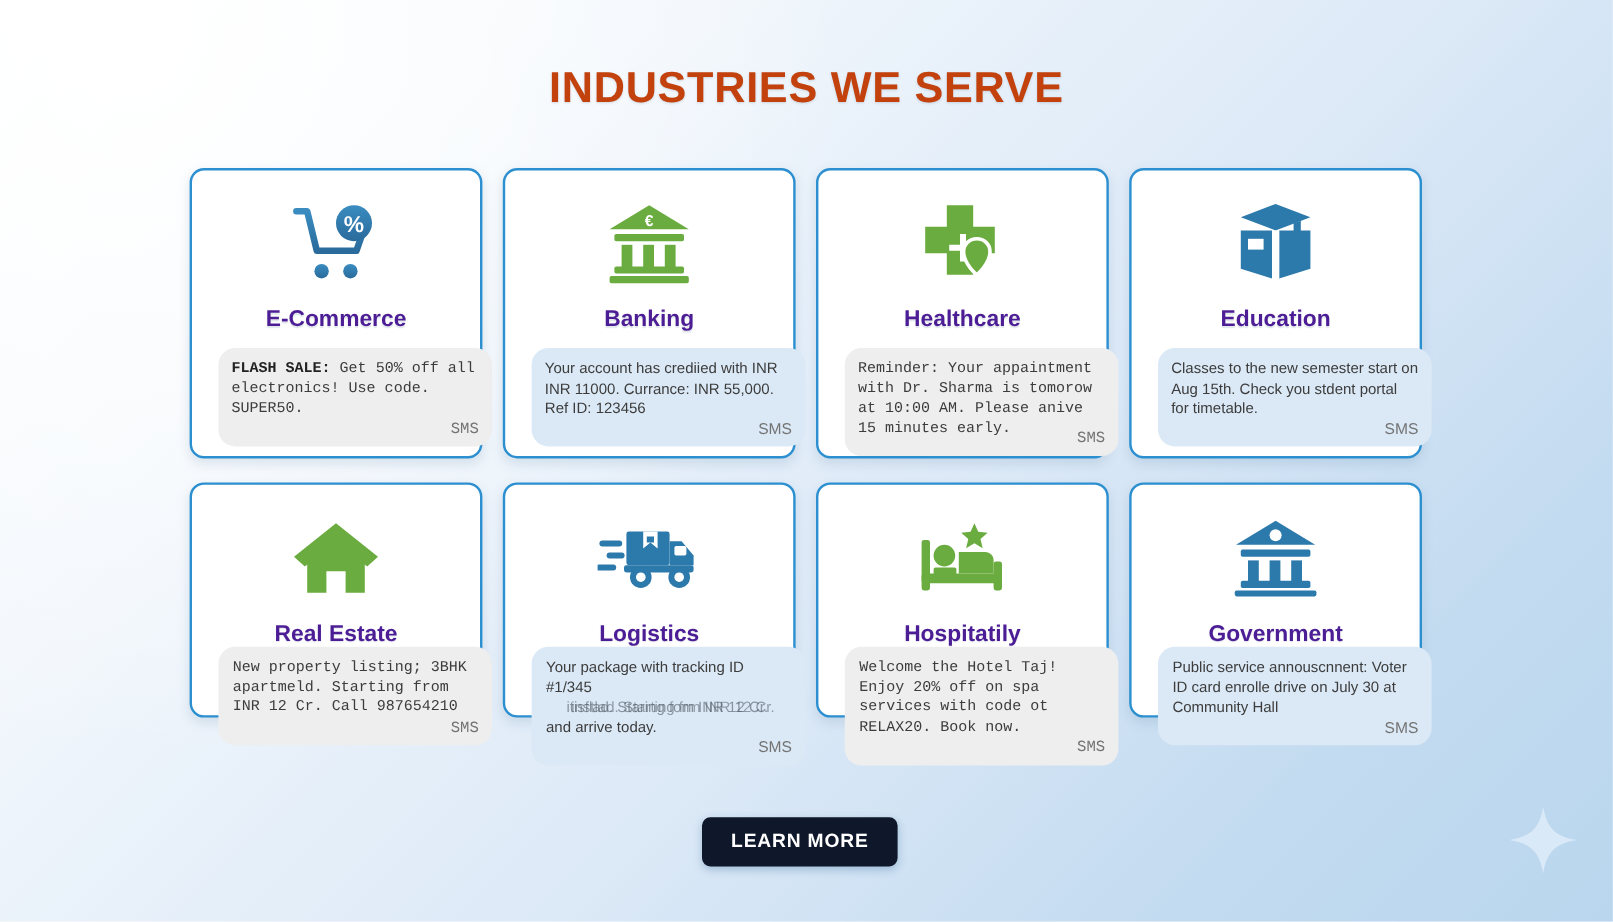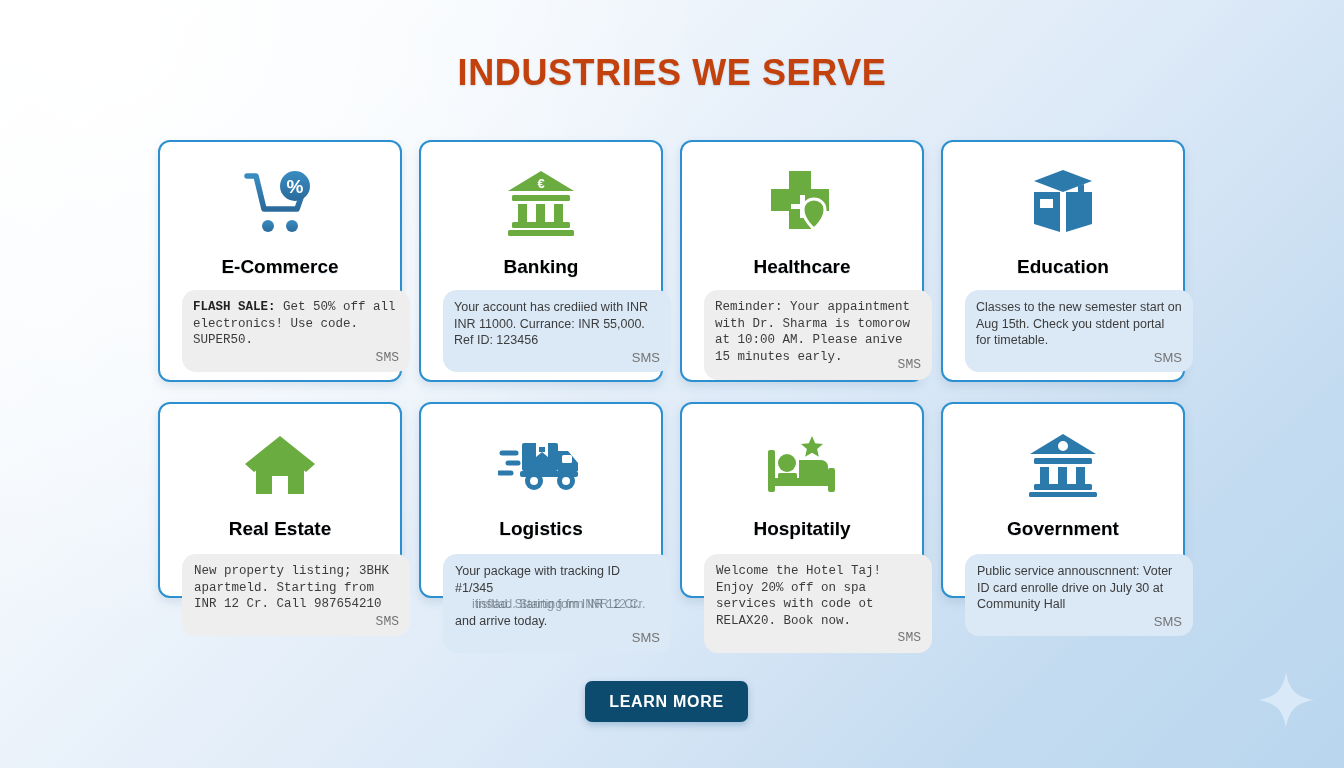--- a/index.html
+++ b/index.html
@@ -73,39 +73,39 @@
     height: 78px;
     display: flex;
     align-items: center;
     justify-content: center;
   }
 
   .card-title {
     margin-top: 14px;
     font-size: 19px;
     font-weight: bold;
-    color: #000000;
+    color: #4c1d95;
     text-align: right;
     text-shadow: 0 1px 1px rgba(140,160,180,.28);
   }
 
   
   .bubble {
     position: absolute;
     left: 22px;
     top: 148px;
     width: 228px;
     min-height: 74px;
     border-radius: 14px;
     padding: 9px 11px 6px 11px;
     font-size: 12.5px;
     line-height: 16.5px;
     color: #3c3c3c;
   }
-  .card.tall .bubble { top: 150px; padding-left: 12px; }
+  .card.tall .bubble { top: 135px; padding-left: 12px; }
 
   .bubble.gray { background: #eeeeee; font-family: Liberation Mono, monospace; }
   .bubble.blue { background: #dbe9f6; }
 
   .bubble-text { display: block; }
   .bubble-text b { font-weight: bold; color: #222; }
 
   .bubble-garbled {
     position: relative;
     display: block;
@@ -130,21 +130,21 @@
   }
   .sms-tag.overlap { margin-top: -8px; }
 
   
   .learn-more {
     position: absolute;
     left: 585px;
     top: 681px;
     width: 163px;
     height: 41px;
-    background: #0c4a6e;
+    background: #0f172a;
     border: none;
     border-radius: 7px;
     color: #ffffff;
     font-family: "Liberation Sans", sans-serif;
     font-size: 16px;
     font-weight: bold;
     letter-spacing: .7px;
     cursor: pointer;
     box-shadow: 0 3px 7px rgba(40,100,150,.30);
   }

